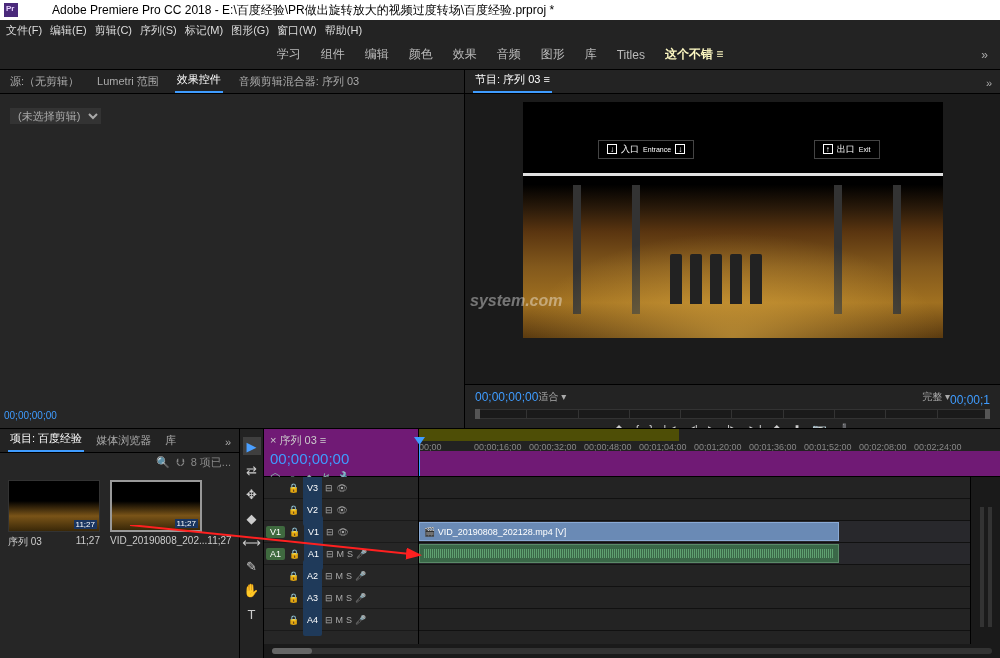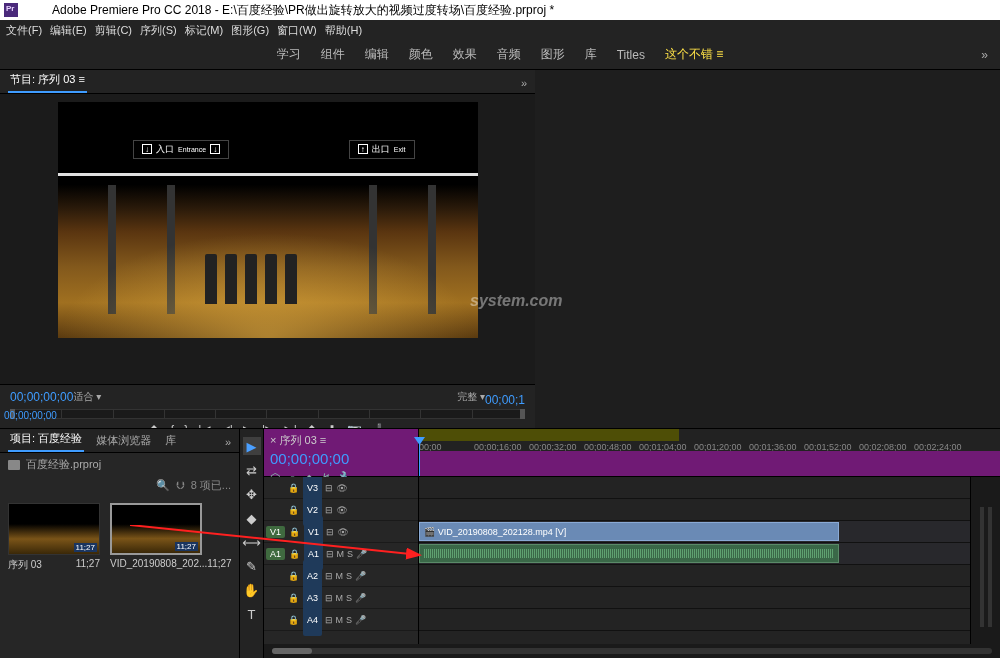--- a/index.html
+++ b/index.html
@@ -10,21 +10,21 @@
 .title-bar .app-icon { width: 14px; height: 14px; background: #4b2a7b; display: inline-block; margin-right: 6px; position: relative; }
 .title-bar .app-icon::after { content: "Pr"; color: #e8d4ff; font-size: 8px; font-weight: bold; position: absolute; top: 1px; left: 2px; }
 
 
 .menu-bar { height: 20px; background: #232323; display: flex; align-items: center; padding-left: 6px; gap: 8px; color: #ddd; font-size: 11px; }
 .menu-bar span { cursor: default; }
 
 
 .workspace-bar { height: 30px; background: #232323; display: flex; align-items: center; justify-content: center; gap: 20px; border-bottom: 1px solid #000; font-size: 12px; color: #bbb; position: relative; }
 .workspace-bar .ws { cursor: default; }
-.workspace-bar .ws.active { color: #fde047; }
+.workspace-bar .ws.active { color: #fef9c3; font-weight: bold; }
 .workspace-bar .chev-right { position: absolute; right: 12px; color: #aaa; }
 
 
 .main-area { display: flex; height: 370px; width: 100%; }
 .left-panel { width: 465px; background: #262626; border-right: 1px solid #000; }
 .right-panel { width: 535px; background: #1b1b1b; }
 
 
 .panel-tabs { height: 24px; background: #232323; display: flex; align-items: flex-end; padding-left: 8px; gap: 14px; color: #aaa; font-size: 11px; border-bottom: 1px solid #000; }
 .panel-tabs span { padding: 4px 2px; cursor: default; }
@@ -159,20 +159,33 @@
   <span class="ws">音频</span>
   <span class="ws">图形</span>
   <span class="ws">库</span>
   <span class="ws">Titles</span>
   <span class="ws active">这个不错 ≡</span>
   <span class="chev-right">»</span>
 </div>
 
 <div class="main-area">
 
+  <div class="left-panel">
+    <div class="panel-tabs">
+      <span>源:（无剪辑）</span>
+      <span>Lumetri 范围</span>
+      <span class="active">效果控件</span>
+      <span>音频剪辑混合器: 序列 03</span>
+    </div>
+    <div class="left-body">
+      <select>
+        <option>(未选择剪辑)</option>
+      </select>
+    </div>
+  </div>
 
   <div class="right-panel">
     <div class="panel-tabs">
       <span class="active">节目: 序列 03 ≡</span>
       <span class="menu">»</span>
     </div>
     <div class="monitor">
       <div class="video">
         <div class="sign left">
           <span class="arrow-box">↓</span>
@@ -254,24 +267,20 @@
 
 <div class="bottom-row">
 
   <div class="project-panel">
     <div class="panel-tabs">
       <span class="active">项目: 百度经验</span>
       <span>媒体浏览器</span>
       <span>库</span>
       <span class="menu">»</span>
     </div>
-    <div class="bin-row">
-      <span class="folder-icon"></span>
-      <span>百度经验.prproj</span>
-    </div>
     <div class="search-row">
       <span>🔍</span>
       <span>⮋</span>
       <span>8 项已...</span>
     </div>
     <div class="thumbs">
       <div class="thumb">
         <div class="thumb-img">
             <span class="thumb-badge">11;27</span>
           </div>

